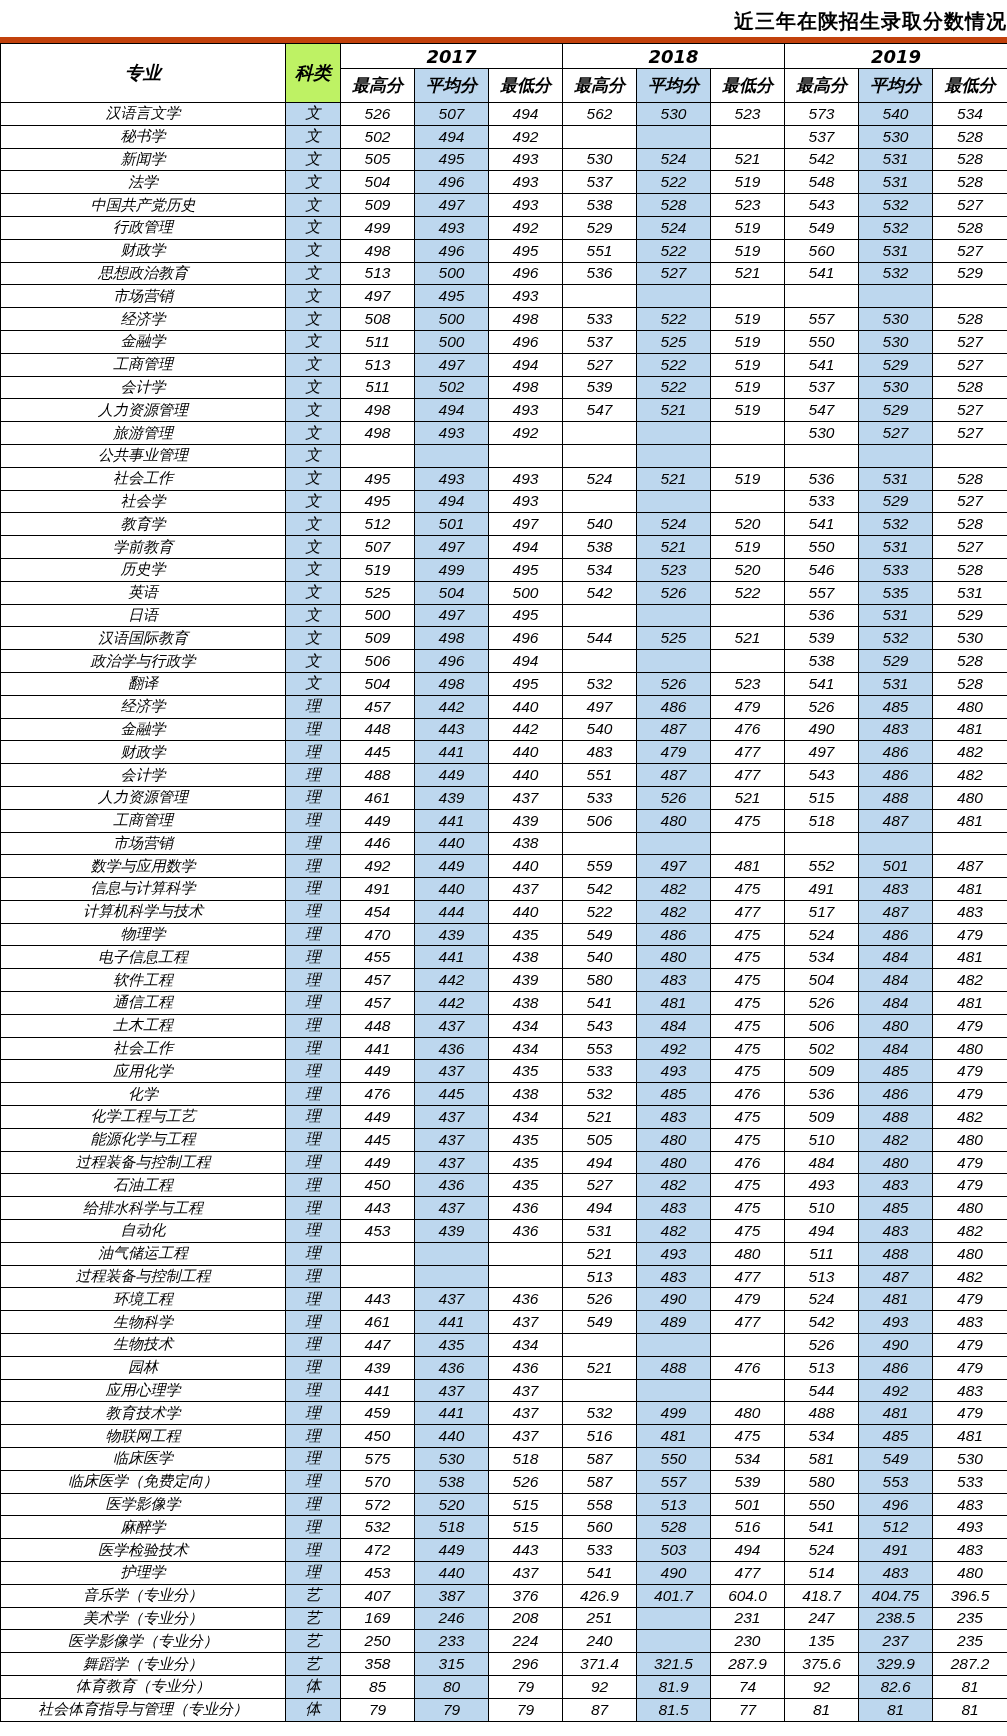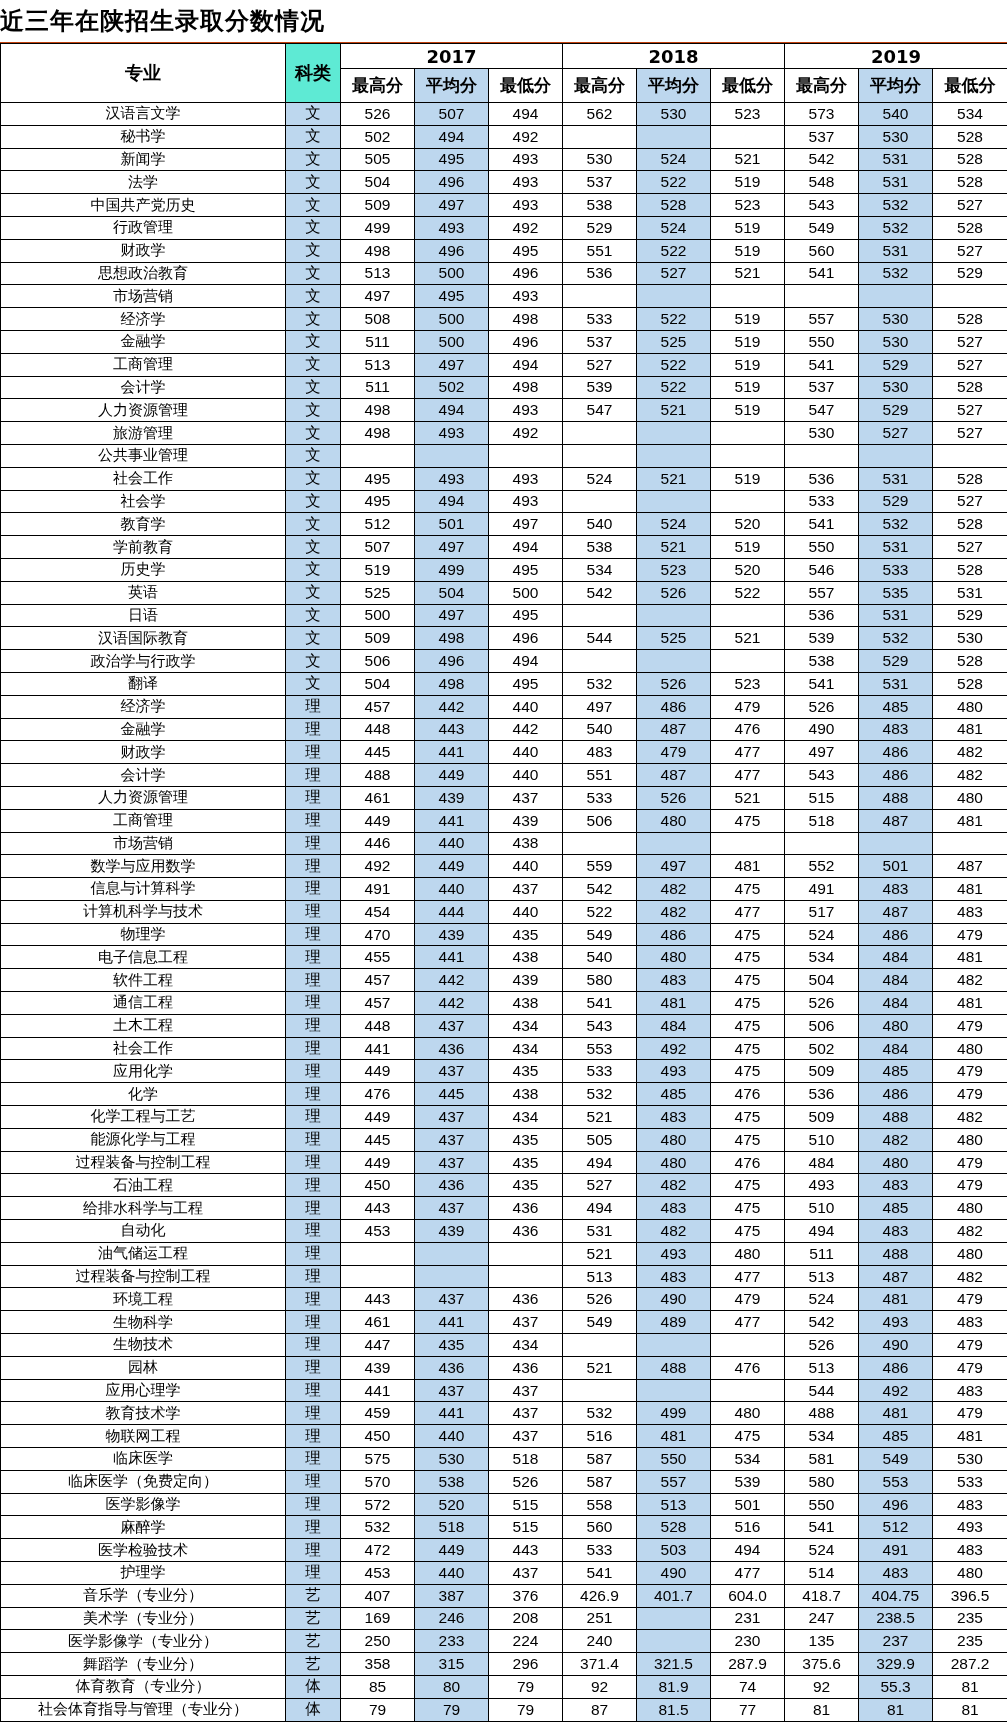--- a/index.html
+++ b/index.html
@@ -1,29 +1,29 @@
 <!DOCTYPE html>
 <html><head>
 <meta charset="utf-8">
 <style>
   html, body { margin: 0; padding: 0; background: #ffffff; }
   body { width: 1007px; height: 1736px; overflow: hidden; font-family: "DejaVu Sans", "Liberation Sans", sans-serif; color: #000; }
   .sheet { position: relative; width: 1007px; }
   .title {
-    height: 43px; line-height: 43px; text-align: left;
-    font-size: 24px; font-weight: bold; letter-spacing: 1px;
-    border-bottom: 1px solid #c2410c; box-sizing: border-box;
+    height: 43px; line-height: 43px; text-align: right;
+    font-size: 20px; font-weight: bold; letter-spacing: 1px;
+    border-bottom: 6px solid #c2410c; box-sizing: border-box;
   }
-  table { border-collapse: collapse; table-layout: fixed; width: 1007px; }
+  table { border-collapse: collapse; table-layout: fixed; width: 1007px; font-style: italic; }
   td, th { border: 1px solid #000; padding: 0; text-align: center; white-space: nowrap; overflow: hidden; }
   th { font-weight: bold; }
   .hdr-major { height: 25px; font-size: 18px; }
   .hdr-minor { height: 34px; font-size: 17px; }
   .hdr-name { font-size: 18px; }
-  .cat-head { font-size: 18px; background: #5eead4; }
+  .cat-head { font-size: 18px; background: #bef264; }
   tbody td { height: 21.8px; font-size: 15.5px; font-family: "Liberation Sans", sans-serif; }
   tbody td.name { font-family: "DejaVu Sans", sans-serif; font-size: 15px; }
   .blue { background: #bdd7ee; }
 </style>
 </head>
 <body>
 
 <div class="sheet">
   <div class="title">近三年在陕招生录取分数情况</div>
   <table>
@@ -961,21 +961,21 @@
         <tr>
           <td class="name">体育教育（专业分）</td>
           <td class="blue">体</td>
           <td>85</td>
           <td class="blue">80</td>
           <td>79</td>
           <td>92</td>
           <td class="blue">81.9</td>
           <td>74</td>
           <td>92</td>
-          <td class="blue">55.3</td>
+          <td class="blue">82.6</td>
           <td>81</td>
         </tr>
         <tr>
           <td class="name">社会体育指导与管理（专业分）</td>
           <td class="blue">体</td>
           <td>79</td>
           <td class="blue">79</td>
           <td>79</td>
           <td>87</td>
           <td class="blue">81.5</td>

